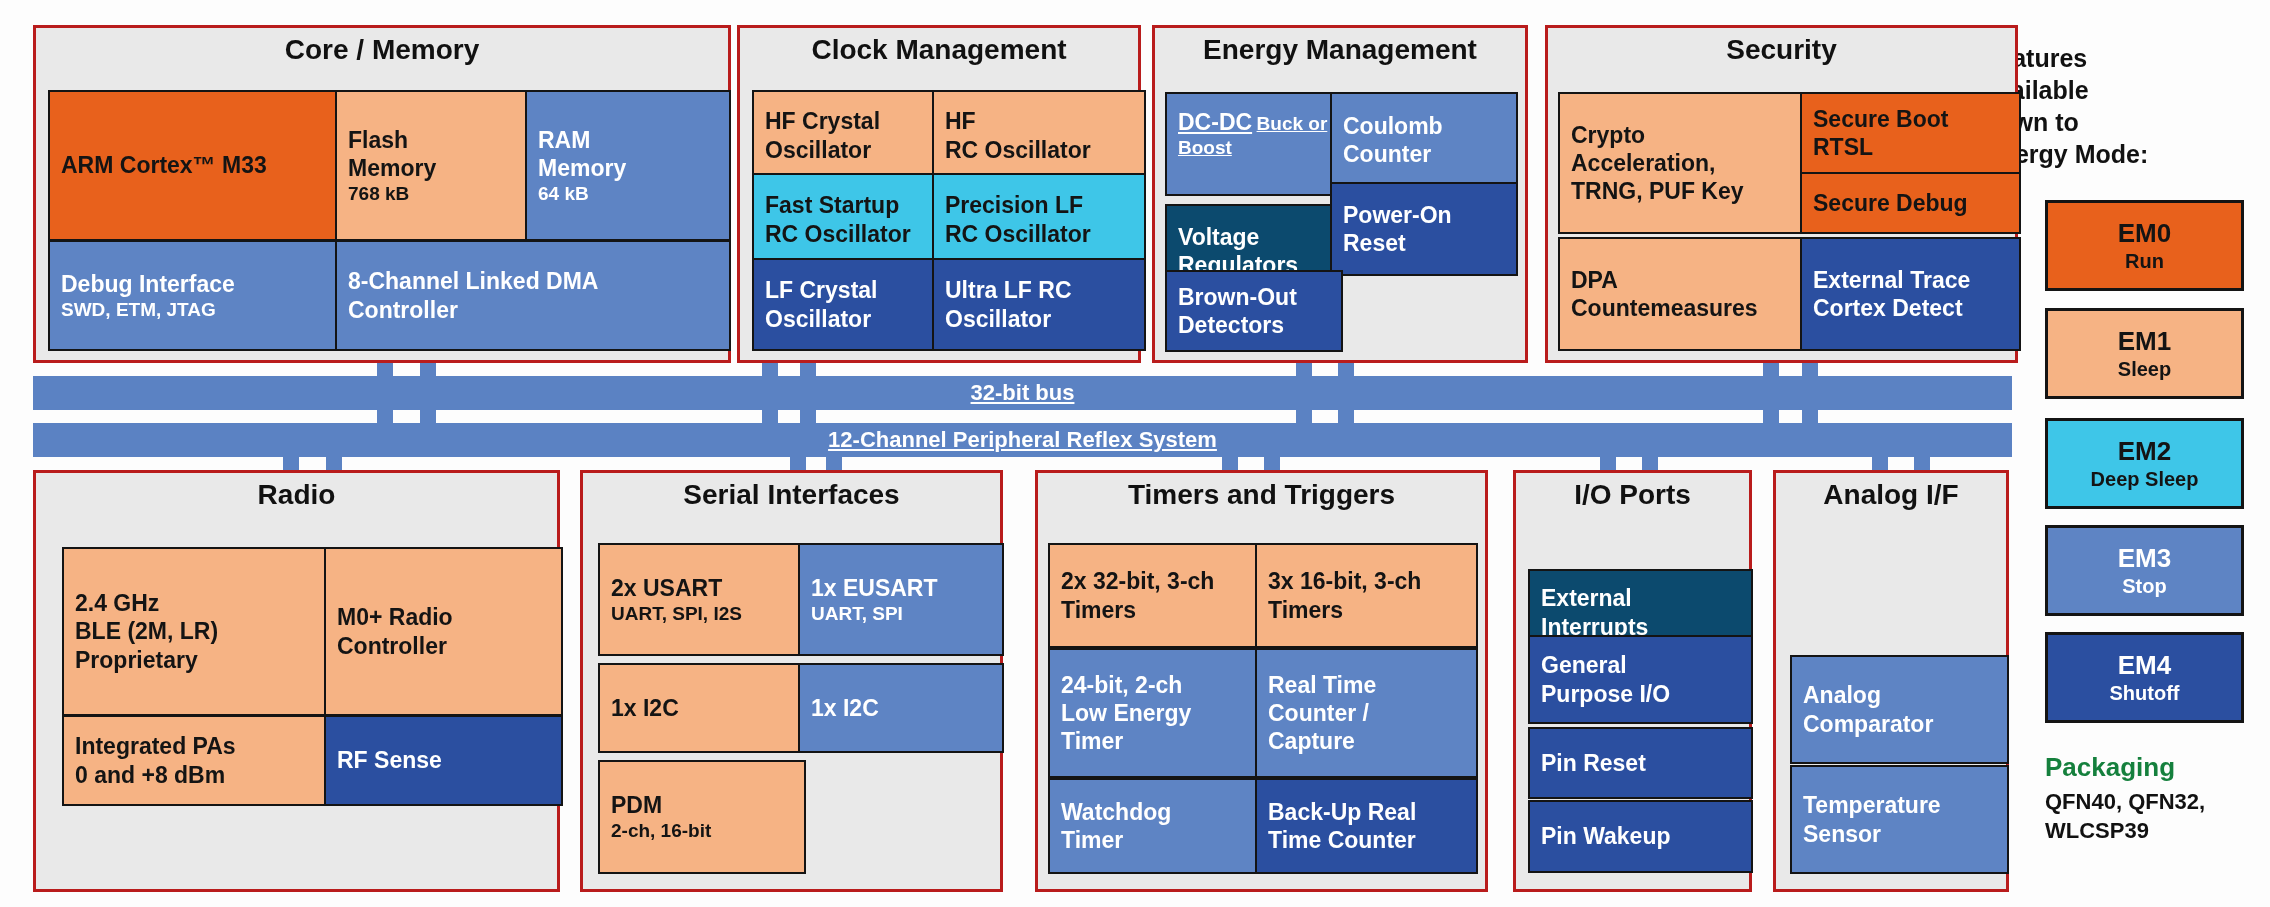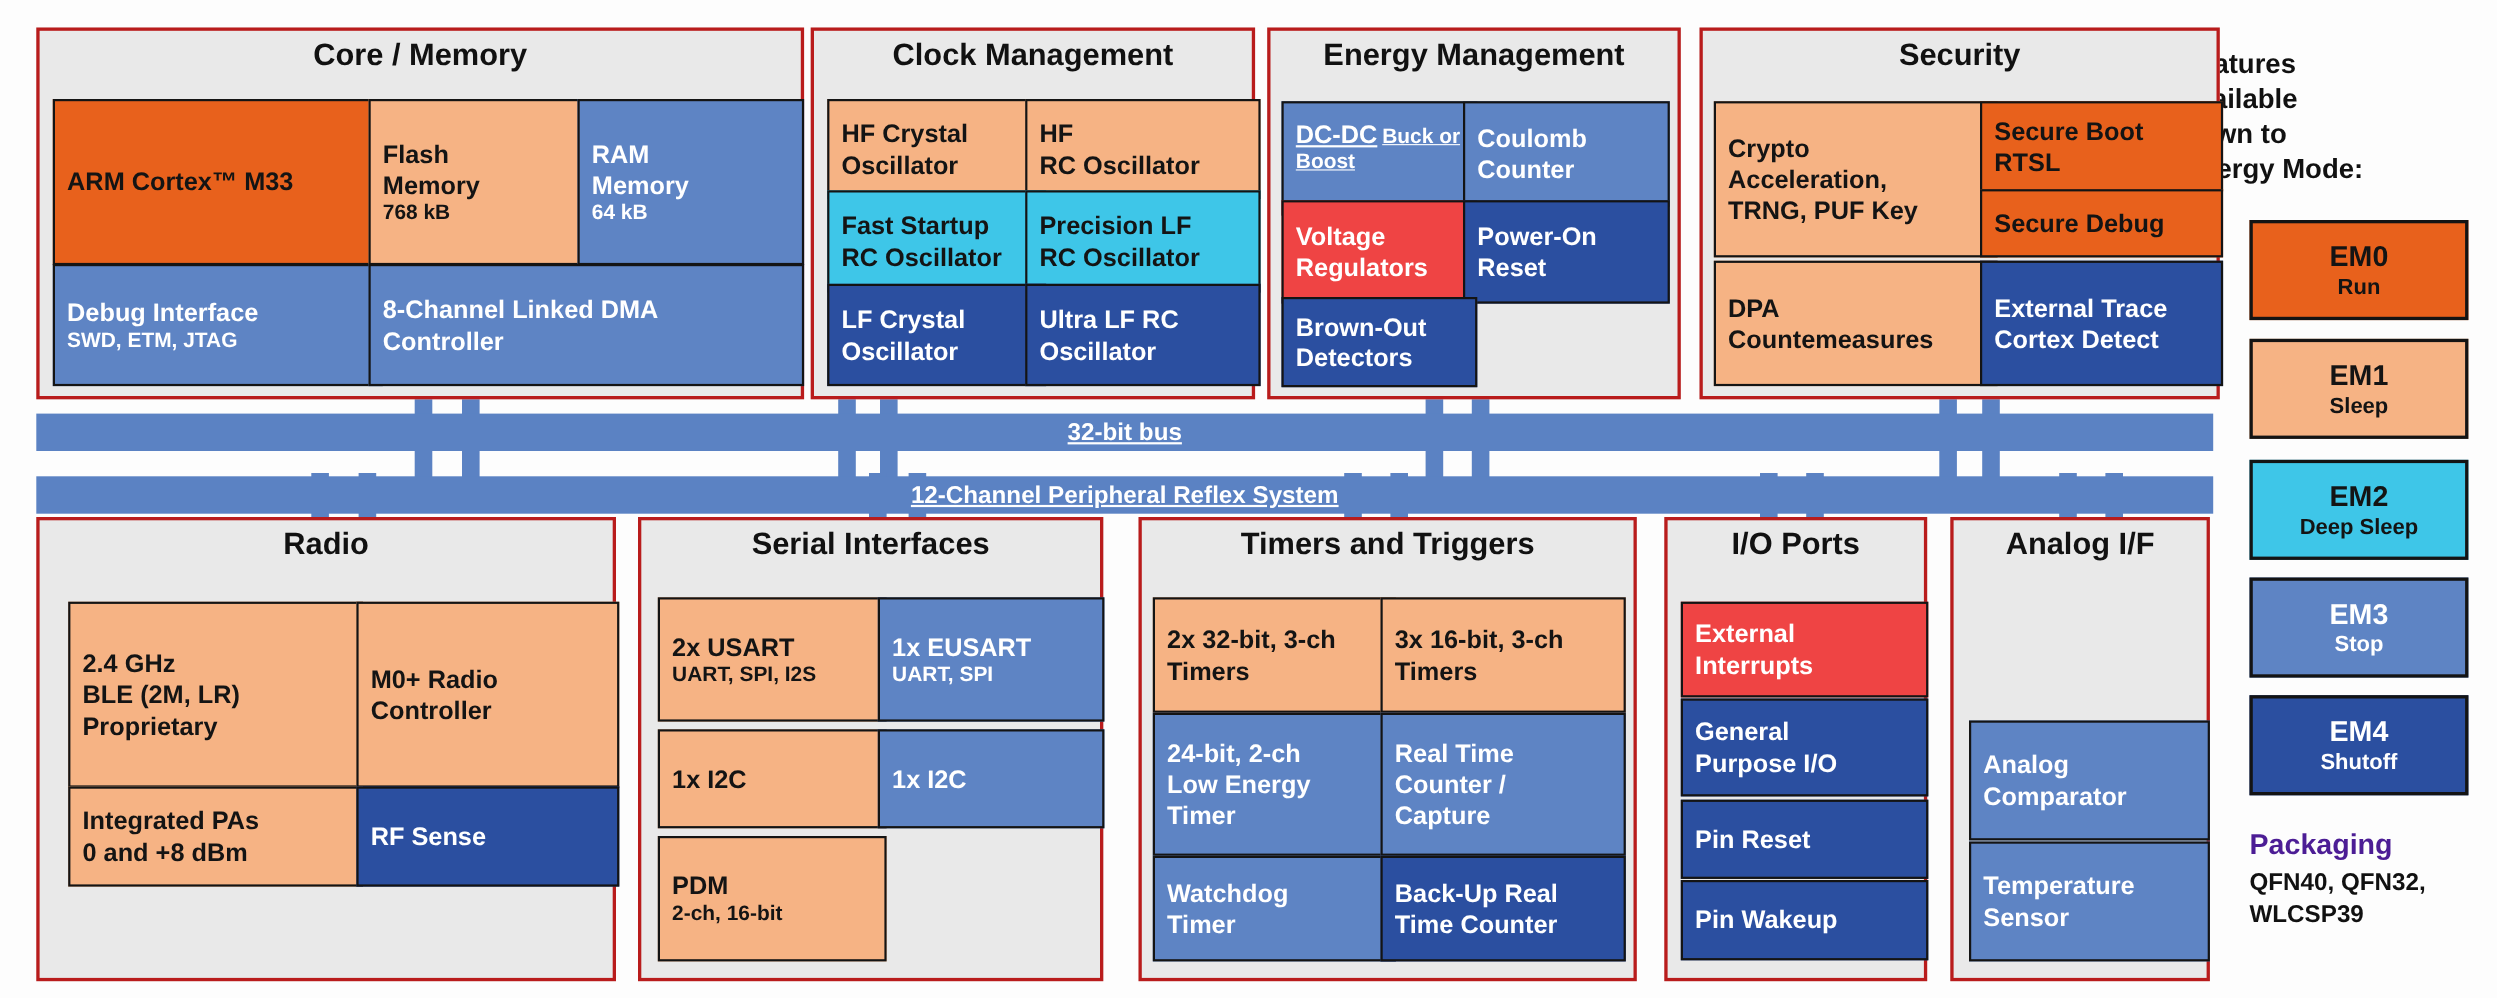--- a/index.html
+++ b/index.html
@@ -9,32 +9,32 @@
   .sec-title{position:absolute;left:0;right:0;top:6px;text-align:center;font-size:28px;color:#111;}
   .blk{position:absolute;border:2px solid #141414;padding:6px 11px;display:flex;flex-direction:column;justify-content:center;line-height:1.22;}
   .t{display:block;font-size:23px;white-space:pre-line;}
   .s{display:block;font-size:19px;white-space:pre-line;}
   .inline-sub{display:block;padding-top:14px;}
   .inline-sub .t,.inline-sub .s{display:inline;text-decoration:underline;}
   .orange{background:#e8611c;color:#141414;}
   .peach{background:#f6b384;color:#141414;}
   .cyan{background:#3ec6e8;color:#141414;}
   .blue{background:#5e84c4;color:#fff;}
-  .blue-light{background:#ef4444;color:#fff;}
+  .blue-light{background:#0c4a6e;color:#fff;margin-top:22px;}
   .dkblue{background:#2b4fa0;color:#fff;}
   .bus{position:absolute;left:33px;width:1979px;height:34px;background:#5b82c3;z-index:1;
        display:flex;align-items:center;justify-content:center;}
   .bus-label{color:#fff;font-size:22px;text-decoration:underline;}
   .stub{position:absolute;width:16px;background:#5b82c3;z-index:0;}
   .legend-note{position:absolute;left:1983px;top:42px;width:215px;font-size:25px;line-height:1.28;color:#111;white-space:pre-line;}
   .em{position:absolute;left:2045px;width:193px;height:85px;border:3px solid #141414;
       display:flex;flex-direction:column;align-items:center;justify-content:center;text-align:center;line-height:1.25;}
   .em-name{font-size:26px;}
   .em-desc{font-size:20px;}
-  .pack-title{position:absolute;left:2045px;top:752px;font-size:26px;color:#4c1d95;}
+  .pack-title{position:absolute;left:2045px;top:752px;font-size:26px;color:#15803d;}
   .pack-lines{position:absolute;left:2045px;top:788px;font-size:22px;line-height:1.3;color:#111;white-space:pre-line;}
 </style>
 </head>
 <body>
 
 <div id="canvas">
 
   <div class="stub" style="left:377px;top:357px;height:100px"></div>
   <div class="stub" style="left:420px;top:357px;height:100px"></div>
   <div class="stub" style="left:762px;top:357px;height:100px"></div>
@@ -51,21 +51,21 @@
   <div class="stub" style="left:1222px;top:430px;height:42px"></div>
   <div class="stub" style="left:1264px;top:430px;height:42px"></div>
   <div class="stub" style="left:1600px;top:430px;height:42px"></div>
   <div class="stub" style="left:1642px;top:430px;height:42px"></div>
   <div class="stub" style="left:1872px;top:430px;height:42px"></div>
   <div class="stub" style="left:1914px;top:430px;height:42px"></div>
 
   <div class="bus" style="top:376px">
     <span class="bus-label">32-bit bus</span>
   </div>
-  <div class="bus" style="top:433px">
+  <div class="bus" style="top:423px">
     <span class="bus-label">12-Channel Peripheral Reflex System</span>
   </div>
 
   <div class="section" style="left:33px;top:25px;width:692px;height:332px">
     <div class="sec-title">Core / Memory</div>
     <div class="blk orange" style="left:12px;top:62px;width:274px;height:135px">
       <span class="t">ARM Cortex™ M33</span>
     </div>
     <div class="blk peach" style="left:299px;top:62px;width:177px;height:135px">
       <span class="t">Flash

